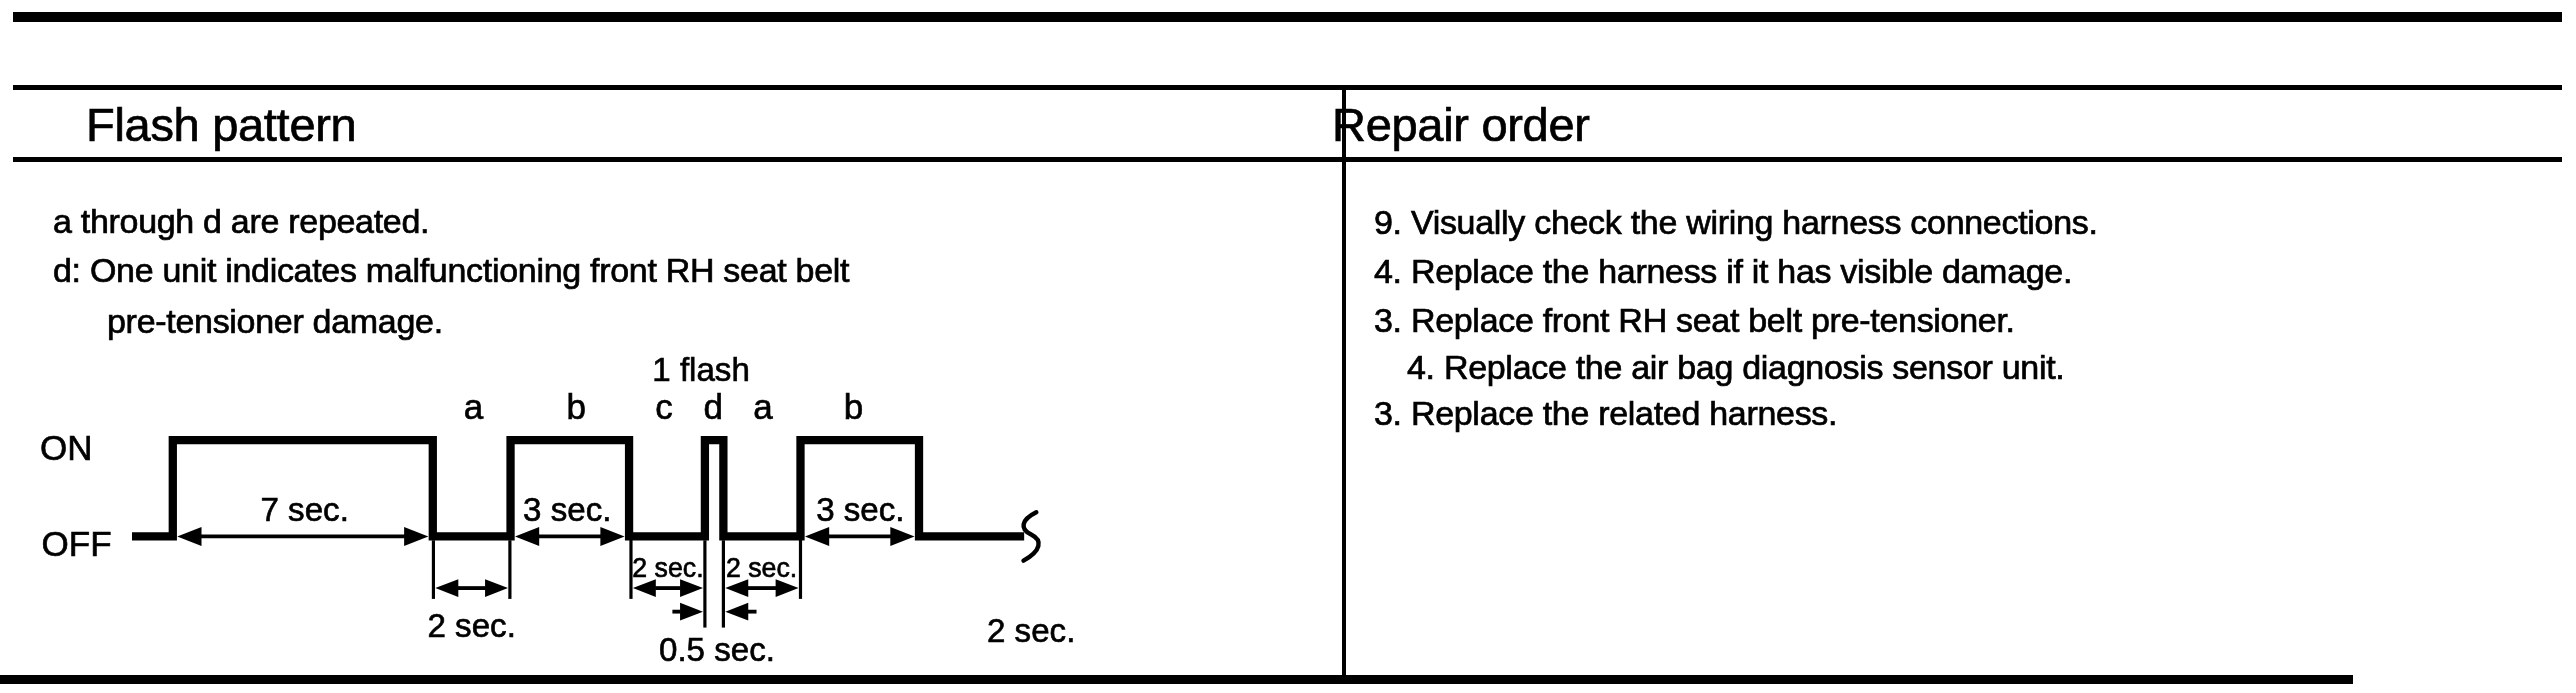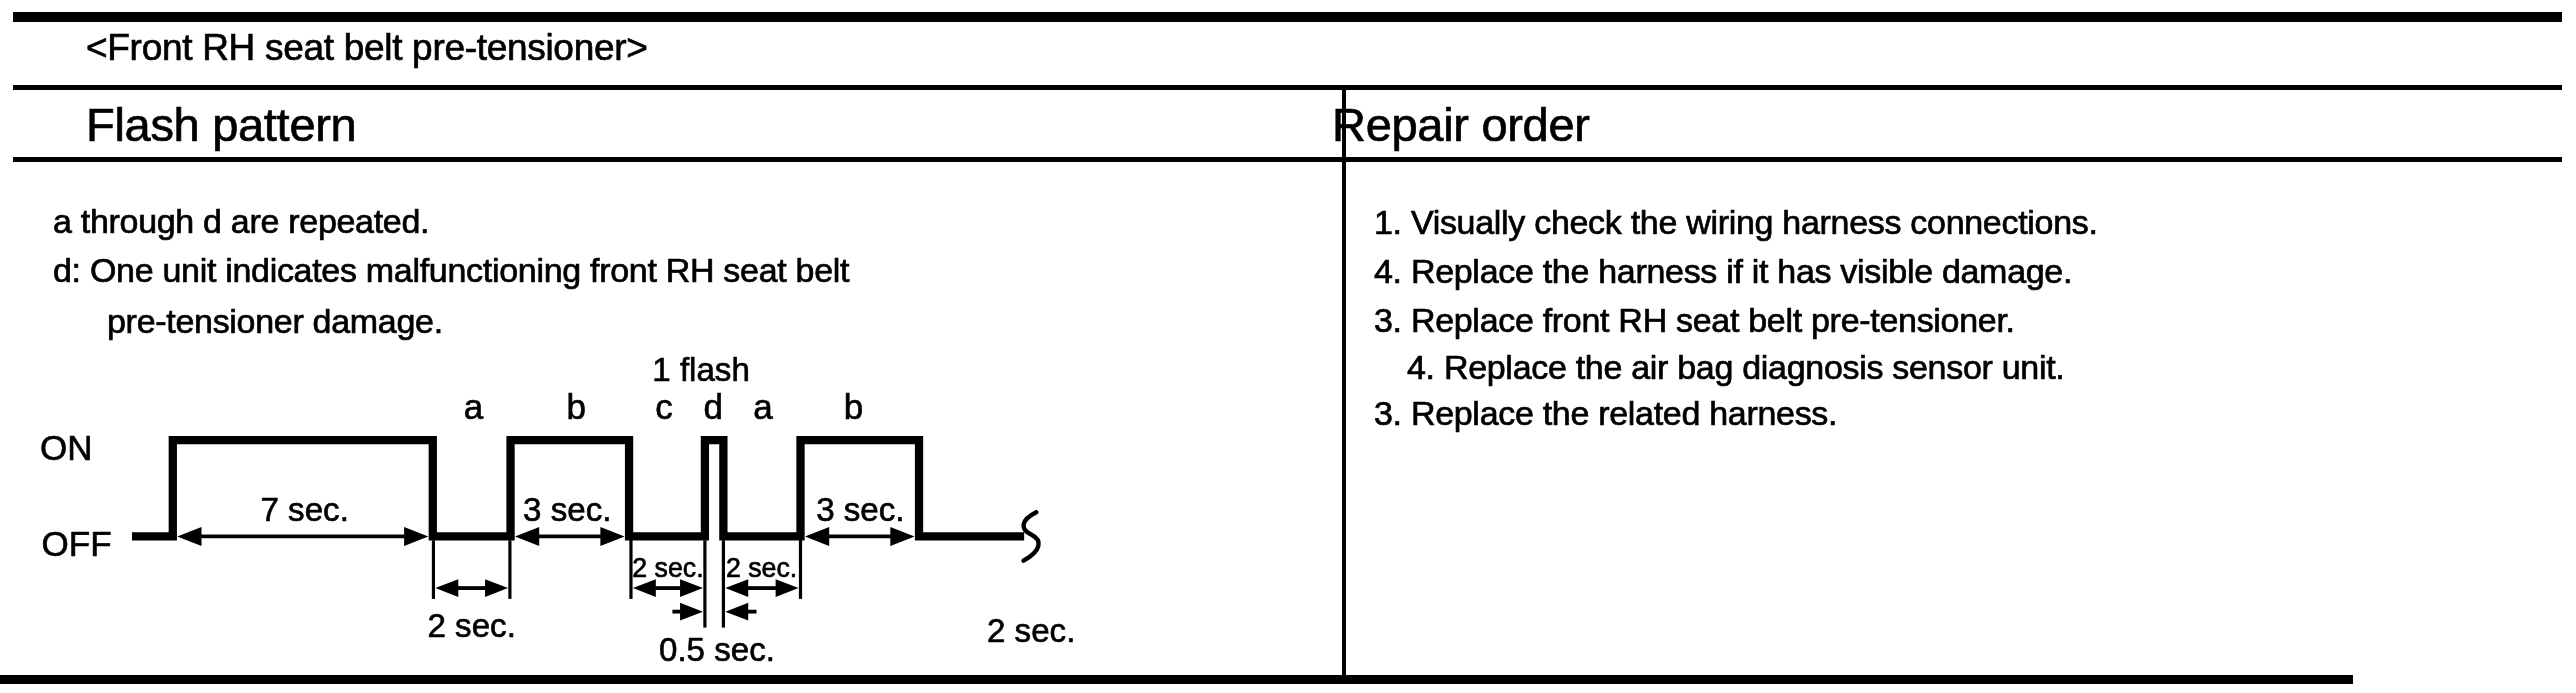--- a/index.html
+++ b/index.html
@@ -34,21 +34,20 @@
 <body>
 
 <div id="page">
 
   <div class="abs rule" style="left:12.8px;top:12px;width:2549px;height:9.6px;"></div>
   <div class="abs rule" style="left:12.8px;top:85px;width:2549px;height:5.1px;"></div>
   <div class="abs rule" style="left:12.8px;top:157px;width:2549px;height:5.1px;"></div>
   <div class="abs rule" style="left:1342px;top:85px;width:3.8px;height:599px;"></div>
   <div class="abs rule" style="left:0px;top:675px;width:2353px;height:9px;"></div>
 
-  <div class="abs txt f-title" style="left:86px;top:29px;">&lt;Front RH seat belt pre-tensioner&gt;</div>
 
   <div class="abs txt f-head" style="left:86px;top:101px;">Flash pattern</div>
   <div class="abs txt f-head" style="left:1332px;top:101px;">Repair order</div>
 
   <div>
     <div class="abs txt f-body" style="left:53px;top:180px;">a through d are repeated.</div>
     <div class="abs txt f-body" style="left:53px;top:229px;">d: One unit indicates malfunctioning front RH seat belt</div>
     <div class="abs txt f-body" style="left:107px;top:280px;">pre-tensioner damage.</div>
 
     <svg class="abs" style="left:19px;top:344px;" width="1122" height="325" viewBox="0 0 1760 510">
@@ -109,21 +108,21 @@
       <polygon points="1073,420 1037,406 1037,434"></polygon>
       <polygon points="1108,420 1144,406 1144,434"></polygon>
       <line x1="1143" y1="420" x2="1157" y2="420" stroke="#000" stroke-width="6"></line>
       <text x="1095" y="497" font-size="52" text-anchor="middle">0.5 sec.</text>
 
       <text x="1588" y="467" font-size="52" text-anchor="middle">2 sec.</text>
     </svg>
   </div>
 
   <div>
-    <div class="abs txt f-body" style="left:1374px;top:181px;">1. Visually check the wiring harness connections.</div>
+    <div class="abs txt f-body" style="left:1374px;top:181px;">9. Visually check the wiring harness connections.</div>
     <div class="abs txt f-body" style="left:1374px;top:230px;">4. Replace the harness if it has visible damage.</div>
     <div class="abs txt f-body" style="left:1374px;top:279px;">3. Replace front RH seat belt pre-tensioner.</div>
     <div class="abs txt f-body" style="left:1407px;top:326px;">4. Replace the air bag diagnosis sensor unit.</div>
     <div class="abs txt f-body" style="left:1374px;top:372px;">3. Replace the related harness.</div>
   </div>
 
 </div>
 
 
 </body></html>

